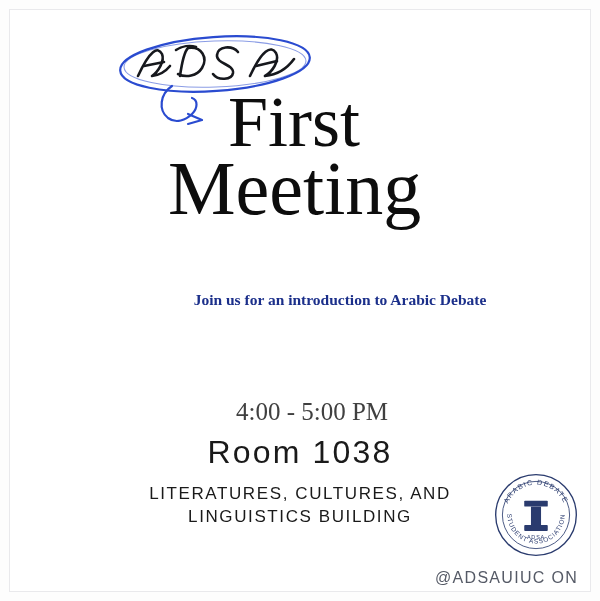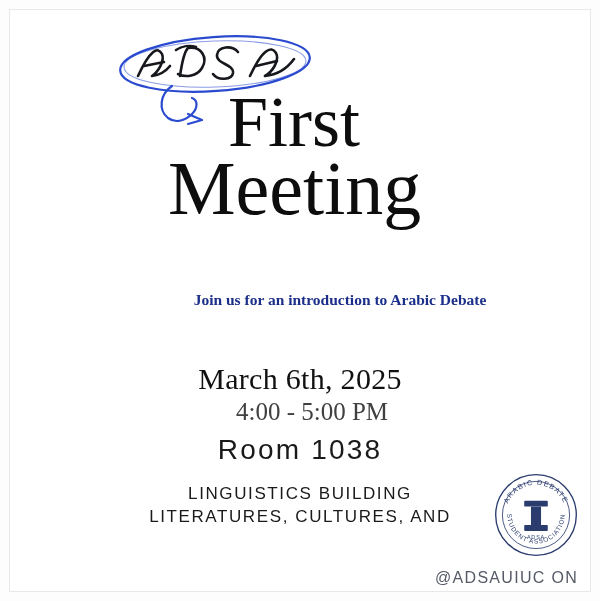--- a/index.html
+++ b/index.html
@@ -105,21 +105,21 @@
     color: #404040;
     padding-left: 12px;
   }
   #room {
     position: absolute;
     left: 0;
     top: 434px;
     width: 600px;
     text-align: center;
     font-family: "Liberation Sans", sans-serif;
-    font-size: 28px;
+    font-size: 32px;
     letter-spacing: 2.2px;
     color: #1a1a1a;
   }
   
   #venue {
     position: absolute;
     left: 0;
     top: 482px;
     width: 600px;
     text-align: center;
@@ -191,27 +191,26 @@
     </svg>
   </div>
 
   <div class="title-line" id="title-first">First</div>
   <div class="title-line" id="title-meeting">Meeting</div>
 
   <div id="subtitle">
     <div>Join us for an introduction to Arabic Debate</div>
   </div>
 
-  <div id="date">March 6th, 2025</div>
   <div id="time">4:00 - 5:00 PM</div>
   <div id="room">Room 1038</div>
 
   <div id="venue">
+    <div>LITERATURES, CULTURES, AND</div>
     <div>LINGUISTICS BUILDING</div>
-    <div>LITERATURES, CULTURES, AND</div>
   </div>
 
 
   <svg id="seal" viewBox="0 0 100 100">
     <circle cx="50" cy="50" r="48" fill="#ffffff" stroke="#2a3b6e" stroke-width="1.6"></circle>
     <circle cx="50" cy="50" r="40" fill="none" stroke="#2a3b6e" stroke-width="1"></circle>
     <defs>
       <path id="arcTop" d="M14,50 A36,36 0 0 1 86,50"></path>
       <path id="arcBottom" d="M16,50 A34,34 0 0 0 84,50"></path>
     </defs>

